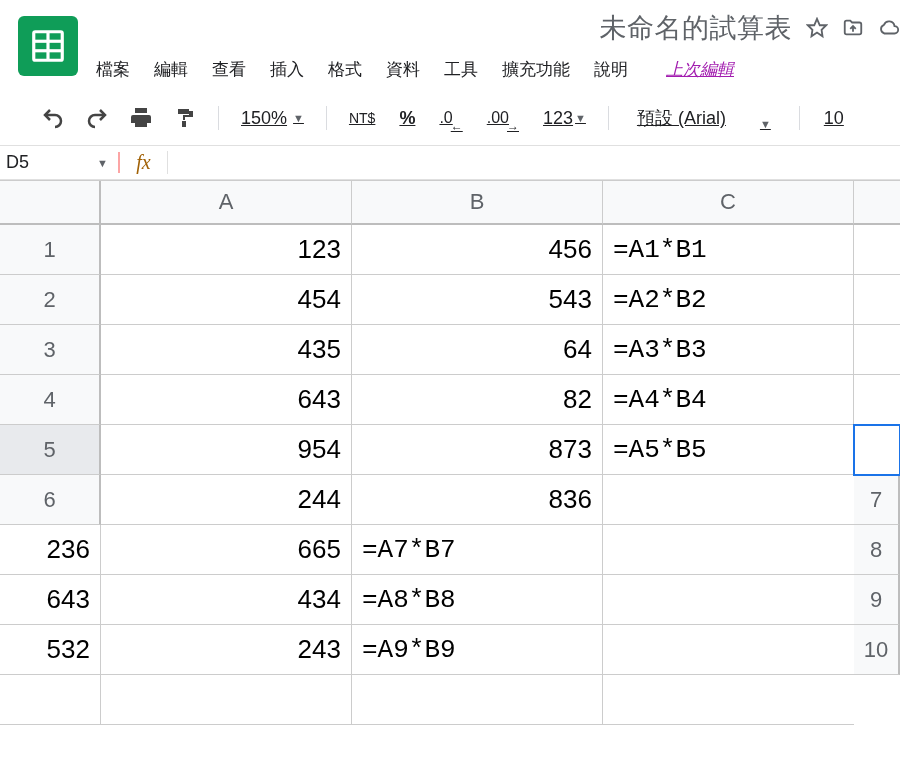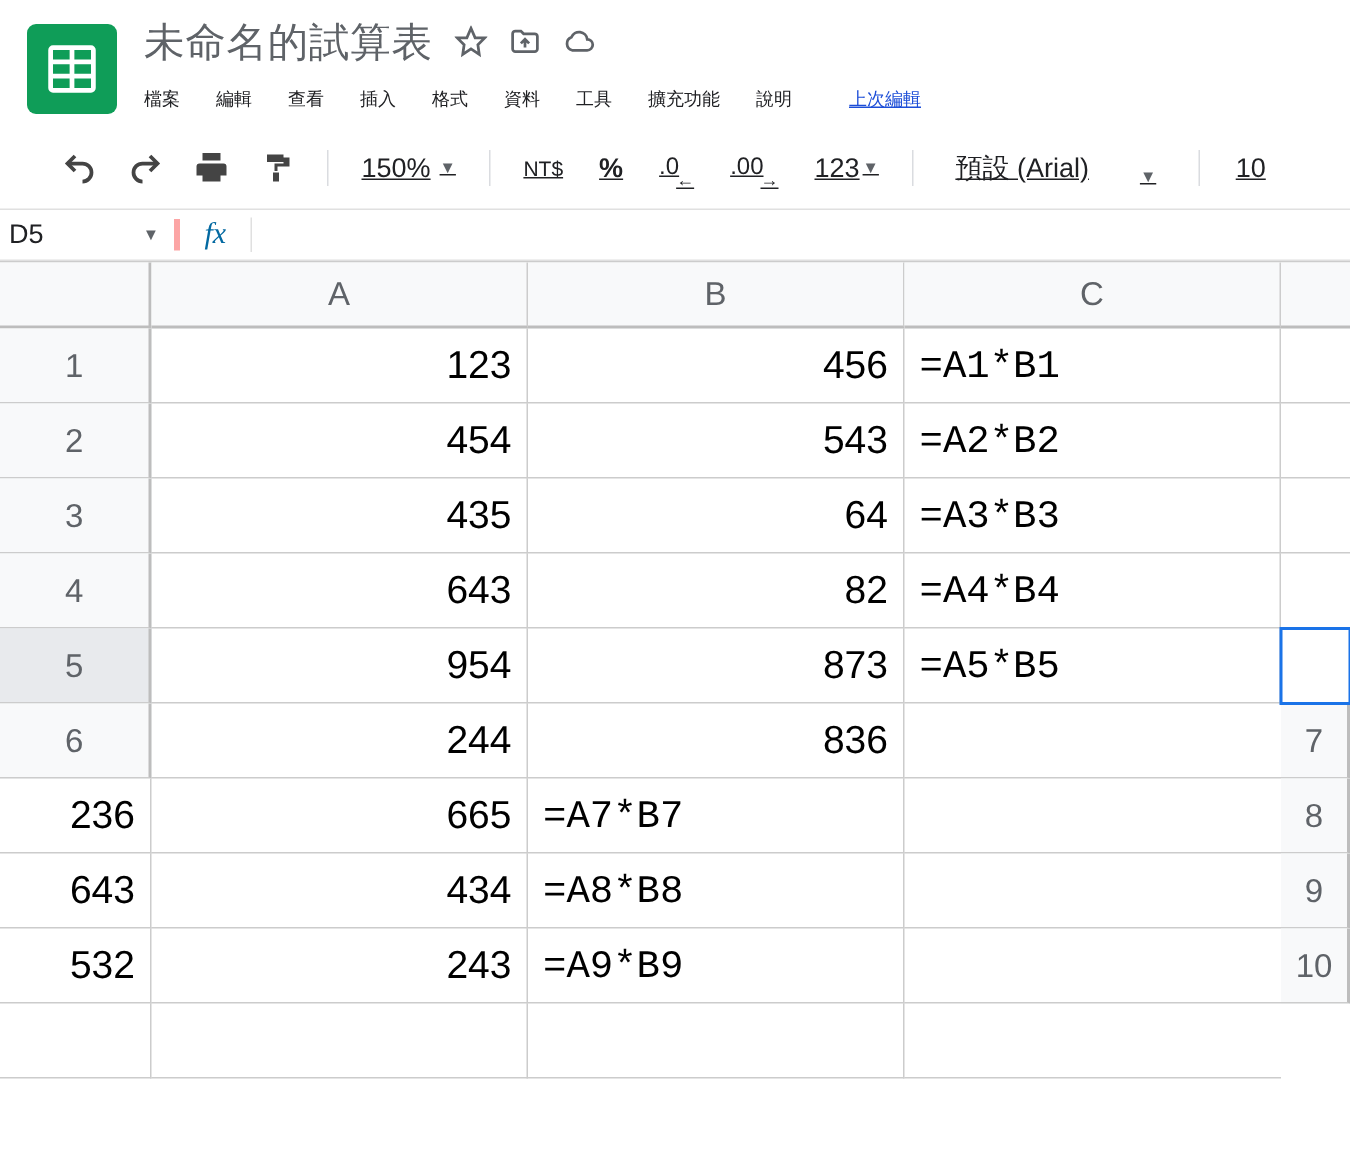--- a/index.html
+++ b/index.html
@@ -34,20 +34,21 @@
       flex-shrink: 0;
     }
     .logo svg { width: 38px; height: 38px; }
     .header-main { flex: 1; }
     .title-row {
       display: flex;
       align-items: center;
       gap: 14px;
       height: 36px;
       padding-top: 4px;
+      justify-content: flex-end;
     }
     .doc-title {
       font-size: 27px;
       color: #5f6368;
       letter-spacing: 0.5px;
     }
     .title-icons {
       display: flex;
       align-items: center;
       gap: 14px;
@@ -58,28 +59,29 @@
       height: 22px;
       display: flex;
       align-items: center;
       justify-content: center;
     }
     .menubar {
       display: flex;
       align-items: center;
       gap: 24px;
       padding: 14px 0 10px 0;
-      font-size: 12px;
+      font-size: 17px;
       color: #202124;
     }
     .menubar .menu-item { cursor: pointer; }
     .last-edit {
       text-decoration: underline;
-      color: #1d4ed8;
+      color: #a21caf;
       margin-left: 14px;
+      font-style: italic;
     }
     
     .toolbar {
       display: flex;
       align-items: center;
       gap: 10px;
       padding: 10px 14px 10px 36px;
       border-bottom: 1px solid #e0e0e0;
       text-decoration: underline;
     }
@@ -155,29 +157,29 @@
       align-items: center;
       border-bottom: 1px solid #e0e0e0;
       height: 34px;
     }
     .namebox {
       width: 120px;
       display: flex;
       align-items: center;
       justify-content: space-between;
       padding: 0 10px 0 6px;
-      border-right: 4px solid #fca5a5;
+      border-right: 2px solid #fca5a5;
       font-size: 18px;
       color: #202124;
     }
     .fx-label {
       width: 48px;
       text-align: center;
       font-style: italic;
-      color: #0369a1;
+      color: #a16207;
       font-size: 20px;
       border-right: 1px solid #e0e0e0;
       font-family: "Times New Roman", serif;
     }
     .fx-input {
       flex: 1;
       height: 100%;
       padding: 0 8px;
       font-size: 16px;
       display: flex;

